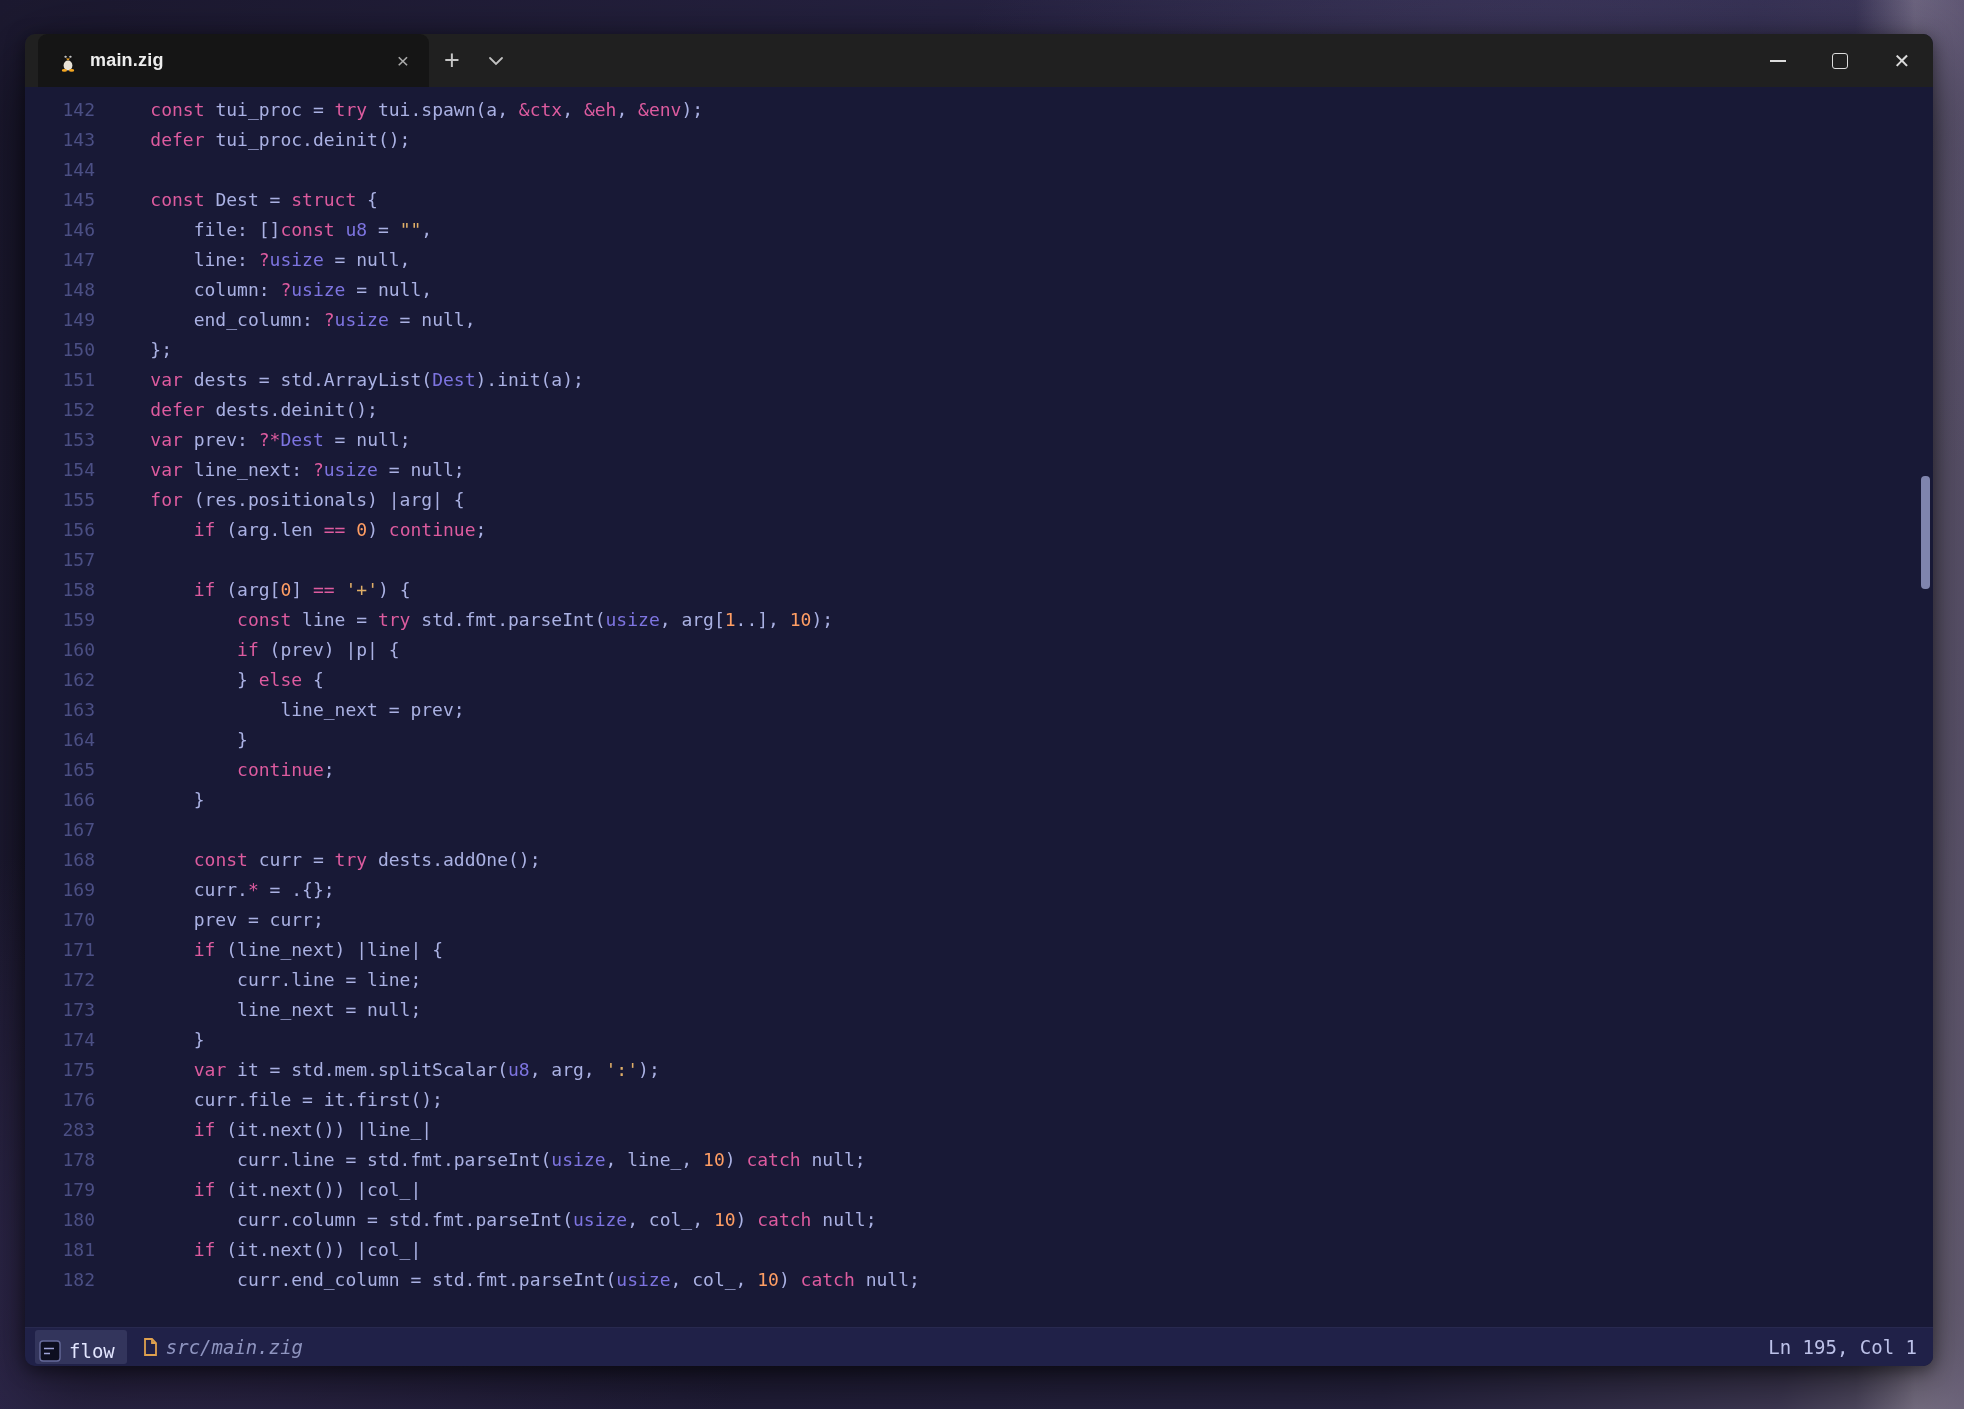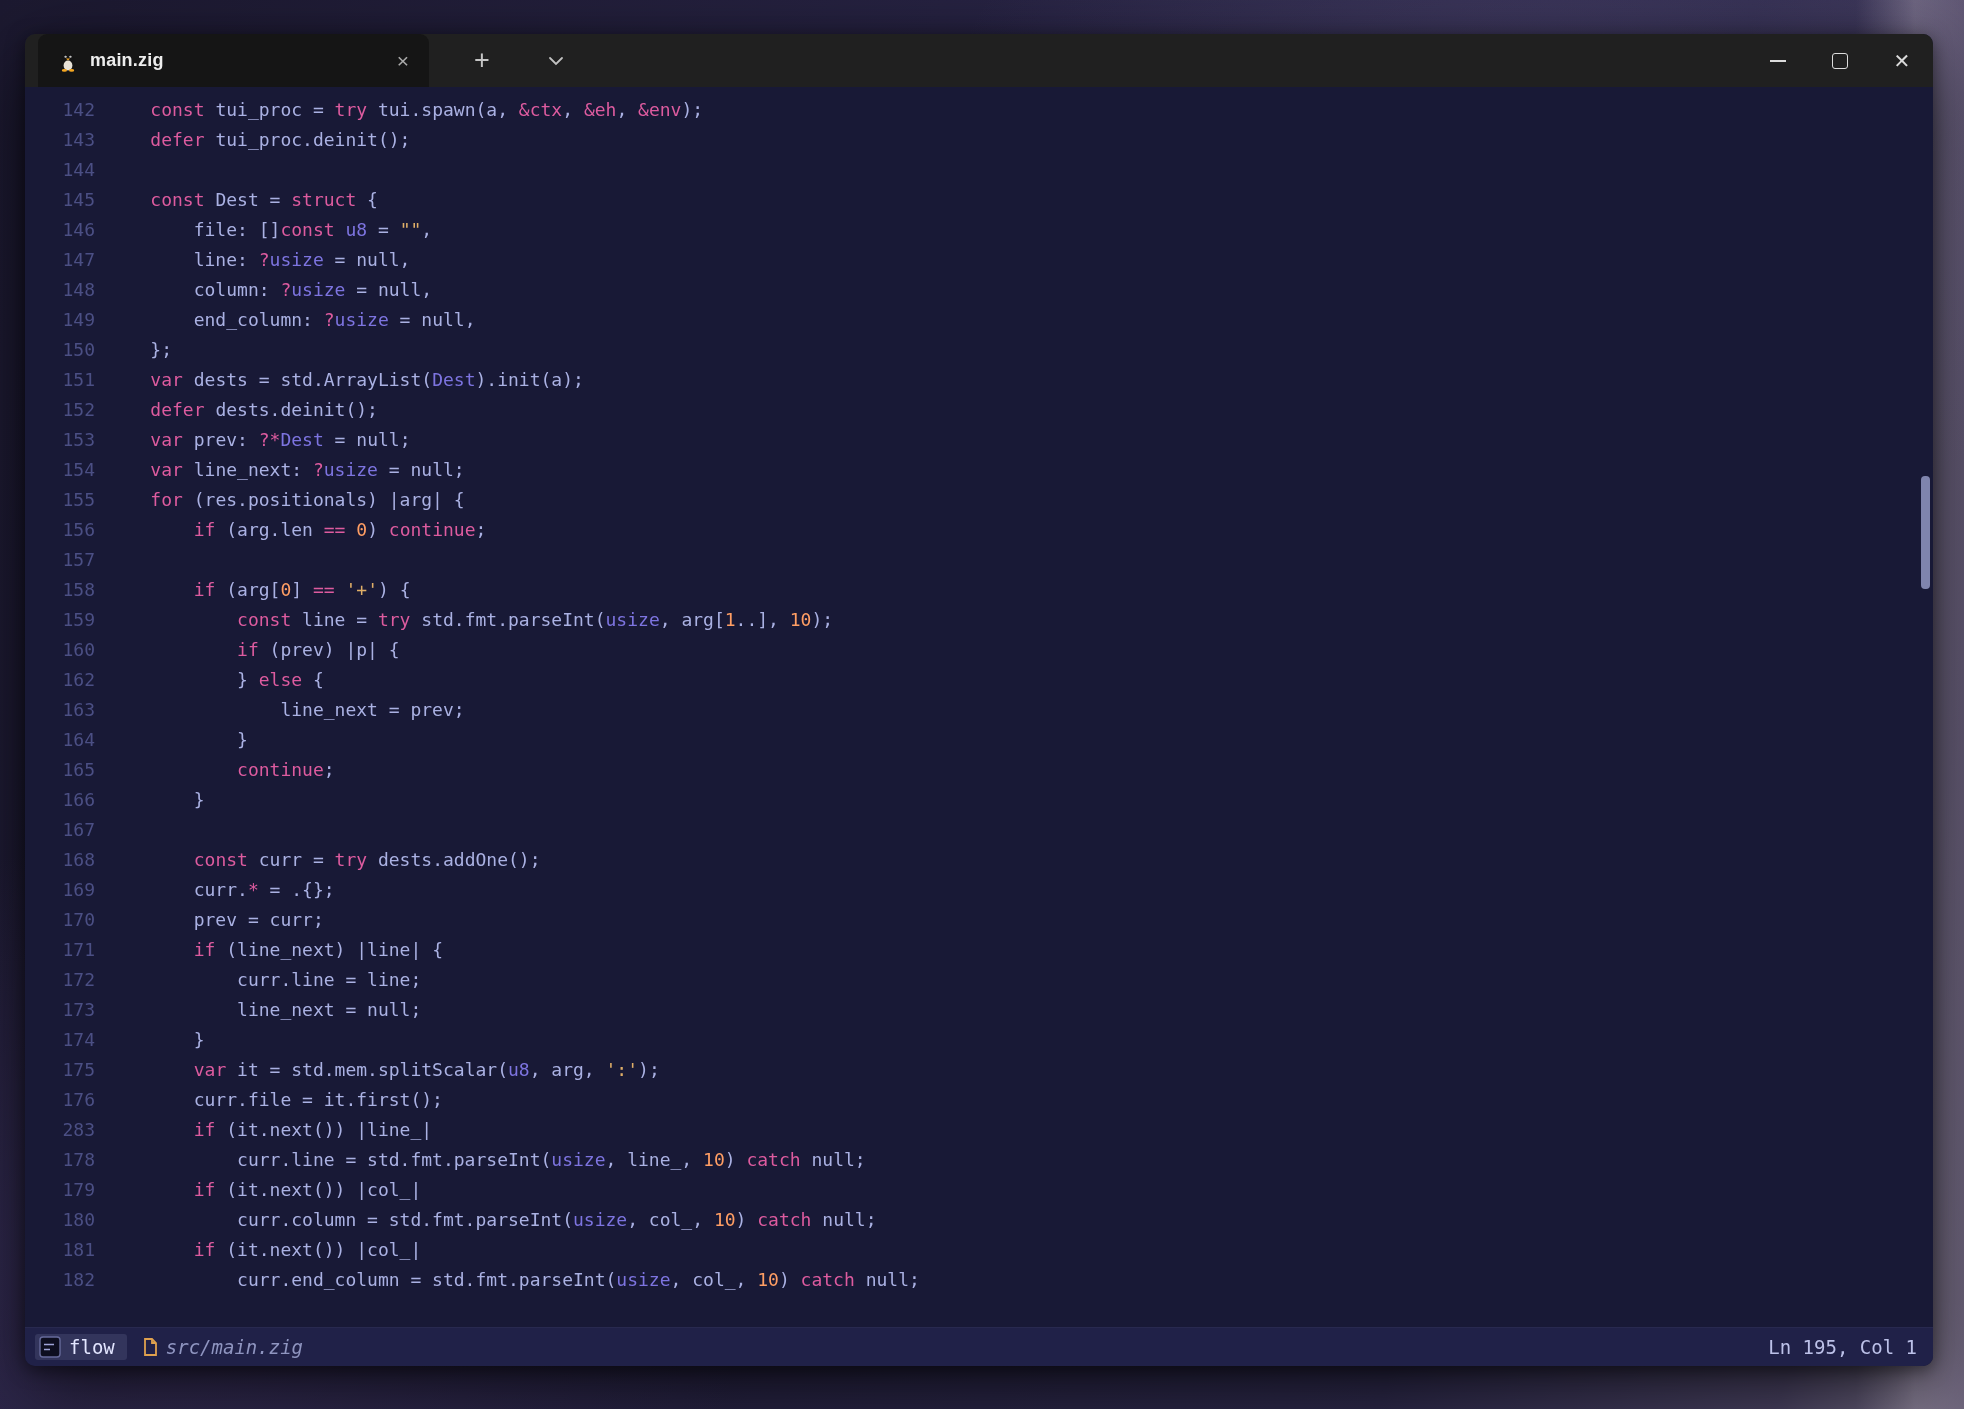--- a/index.html
+++ b/index.html
@@ -12,21 +12,21 @@
       linear-gradient(to right, rgba(0,0,0,0) 94.5%, rgba(150,140,160,0.55) 97.5%, rgba(110,100,125,0.7) 100%),
       linear-gradient(105deg, #1c1930 0%, #272343 45%, #2e2a4c 75%, #4a4363 92%, #7b7389 100%);
   }
   .window{
     position:absolute;left:25px;top:34px;width:1908px;height:1332px;
     border-radius:10px;overflow:hidden;display:flex;flex-direction:column;
     box-shadow:0 26px 80px rgba(0,0,0,0.65), 0 4px 18px rgba(0,0,0,0.5);
     background:var(--c-editor-bg,#181936);
   }
   
-  .titlebar{flex:0 0 53px;background:#202020;display:flex;align-items:stretch;user-select:none;gap:30px;}
+  .titlebar{flex:0 0 53px;background:#202020;display:flex;align-items:stretch;user-select:none;}
   .tab{width:357px;margin-left:13px;background:#151515;display:flex;align-items:center;padding:0 14px 0 20px;border-radius:9px 9px 0 0;}
   .tab-title{color:#ededed;font-size:18px;font-weight:bold;margin-left:12px;letter-spacing:.2px;}
   .tab-close{margin-left:auto;color:#ababab;font-size:21px;line-height:1;padding:2px 6px;cursor:default;}
   .tb-btn{width:46px;display:flex;align-items:center;justify-content:center;color:#c6c6c6;font-size:27px;font-weight:300;}
   .tb-btn.chev{width:42px;}
   .tb-spacer{flex:1;}
   .controls{display:flex;align-items:stretch;}
   .ctrl{width:62px;display:flex;align-items:center;justify-content:center;color:#dcdcdc;}
   .min-glyph{width:16px;height:0;border-top:2px solid #dcdcdc;display:block;}
   .max-glyph{width:14px;height:14px;border:1.6px solid #dcdcdc;border-radius:3px;display:block;}
@@ -38,21 +38,21 @@
   .code{white-space:pre;margin-left:12px;color:var(--c-plain,#aab1e3);}
   .tk-p{color:var(--c-plain,#aab1e3);}
   .tk-k{color:var(--c-keyword,#dd5b9f);}
   .tk-t{color:var(--c-type,#7d74e0);}
   .tk-n{color:var(--c-number,#ff9e64);}
   .tk-s{color:var(--c-string,#e0af68);}
   .scroll-thumb{position:absolute;right:3px;top:389px;width:9px;height:113px;background:#8b90ba;border-radius:4px;opacity:.9;}
   
   .statusbar{flex:0 0 38px;background:var(--c-statusbar-bg,#202148);display:flex;align-items:center;padding:0 16px 0 10px;
     font-family:"DejaVu Sans Mono",monospace;font-size:19px;border-top:1px solid rgba(255,255,255,0.04);}
-  .mode-chip{display:flex;align-items:center;gap:8px;background:#33355c;border-radius:3px;padding:2px 12px 2px 4px;}
+  .mode-chip{display:flex;align-items:center;gap:8px;background:#33355c;border-radius:3px;padding:10px 12px 2px 4px;}
   .mode-chip .logo-box{display:flex;align-items:center;justify-content:center;}
   .mode-label{color:#e3e6ff;}
   .mod-icon{margin-left:16px;display:flex;align-items:center;}
   .file-path{margin-left:8px;color:#8f95c0;font-style:italic;}
   .sb-spacer{flex:1;}
   .cursor-pos{color:#bcc1e8;}
 </style>
 </head>
 <body>
 

